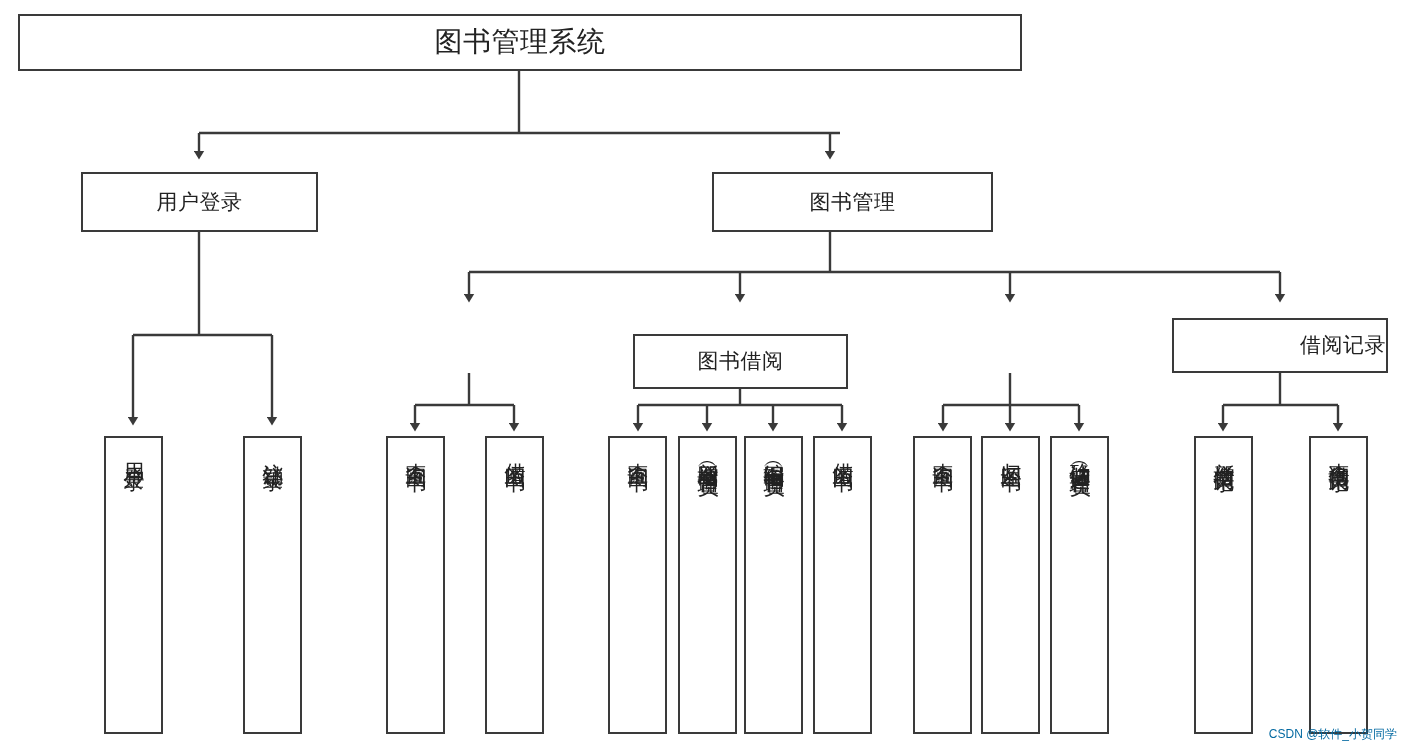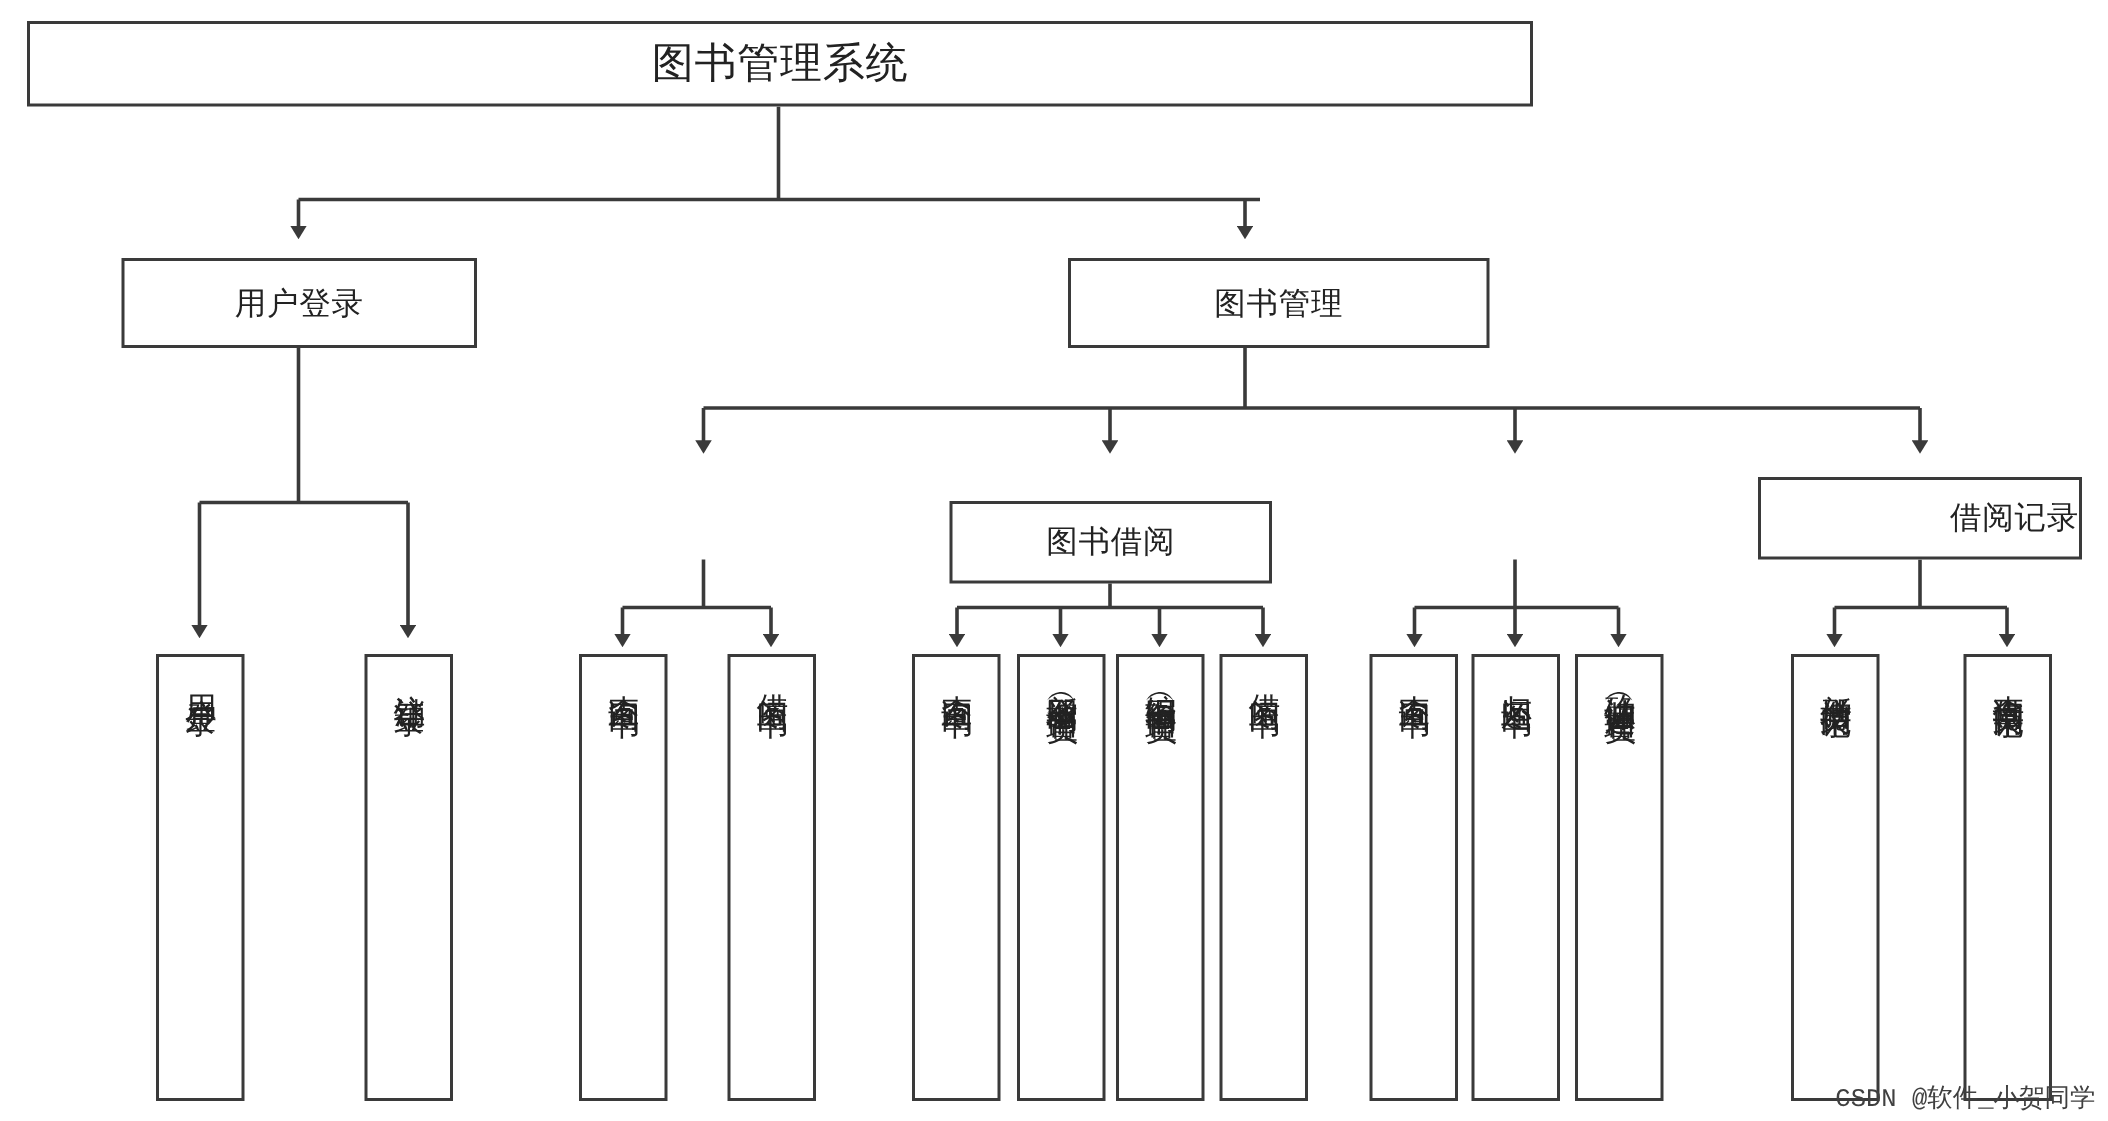--- a/index.html
+++ b/index.html
@@ -65,25 +65,25 @@
     line-height: 1;
     white-space: nowrap;
   }
   .node.vert.tall-text .node-label {
     letter-spacing: 2px;
   }
   #watermark {
     position: absolute;
     right: 8px;
     bottom: 4px;
-    font-size: 17px;
-    color: #404040;
+    font-size: 12px;
+    color: #0369a1;
     z-index: 5;
     white-space: nowrap;
-    font-family: Liberation Mono, monospace;
+    font-family: Liberation Sans, sans-serif;
   }
 </style>
 </head>
 <body>
 
 <div id="diagram-root">
 
   <svg id="edge-layer" viewBox="0 0 1405 747" width="1405" height="747">
     <defs>
       <marker id="arrowhead" markerWidth="9" markerHeight="11" refX="1.5" refY="5.5" orient="auto" markerUnits="userSpaceOnUse">

